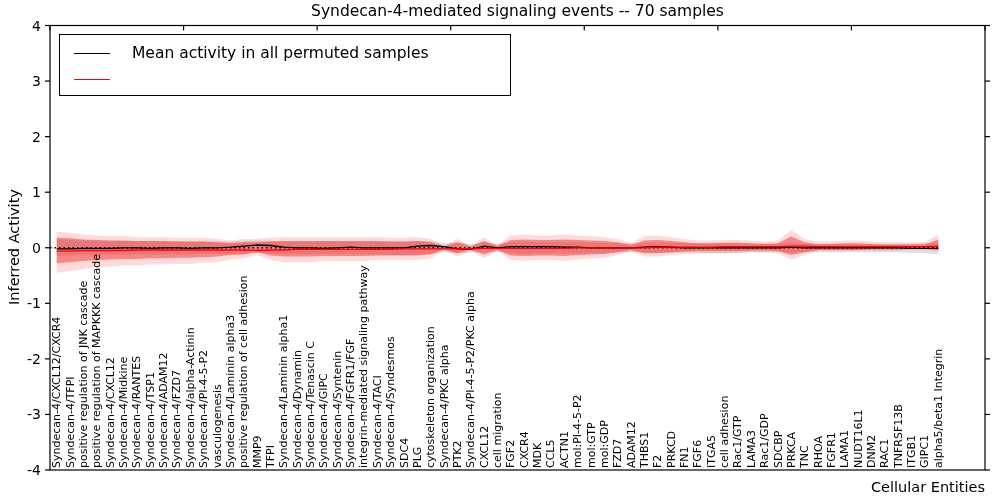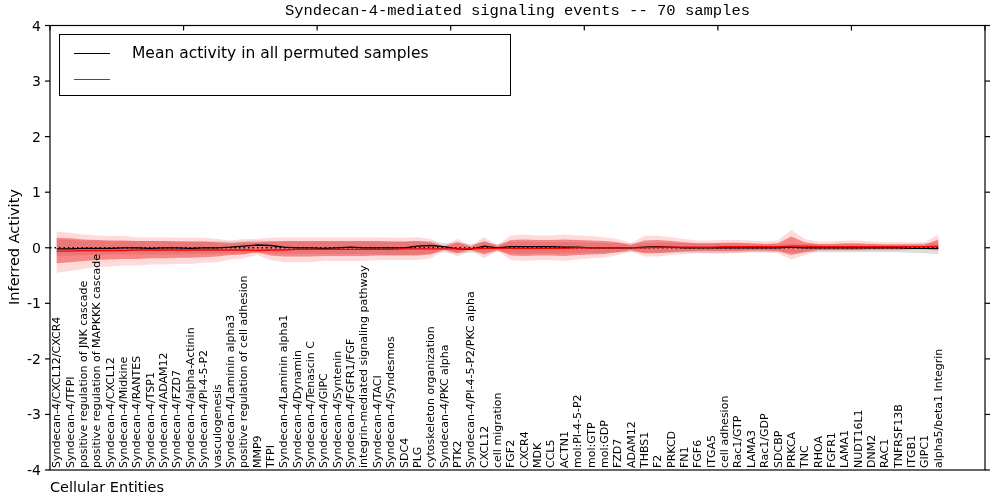--- a/index.html
+++ b/index.html
@@ -1,22 +1,22 @@
 <!DOCTYPE html>
 <html><head>
 <meta charset="utf-8">
 <style>
   html,body{margin:0;padding:0;background:#fff;}
   .figure{position:relative;width:1000px;height:500px;background:#ffffff;
           font-family:"DejaVu Sans","Liberation Sans",sans-serif;overflow:hidden;}
   .chart-title{position:absolute;left:50px;top:2px;width:935px;text-align:center;
-               font-size:15.5px;color:#000;font-family:Liberation Mono, monospace;}
+               font-size:15.5px;color:#000;}
   .y-axis-label{position:absolute;left:14px;top:247px;transform:translate(-50%,-50%) rotate(-90deg);
                 white-space:nowrap;font-size:14.5px;color:#000;}
-  .x-axis-label{position:absolute;left:50px;top:479px;width:935px;text-align:left;
+  .x-axis-label{position:absolute;left:50px;top:479px;width:935px;text-align:right;
                 font-size:14.5px;color:#000;}
   .legend{position:absolute;left:59px;top:34px;width:452px;height:62px;background:#fff;
           border:1.4px solid #000;box-sizing:border-box;padding:5px 0 15px 14px;}
   .legend-row{display:flex;align-items:center;height:26px;}
   .legend-line{display:inline-block;width:36px;height:0;border-top:1.6px solid #000;margin-right:22px;}
   .legend-label{font-size:15.5px;color:#000;white-space:nowrap;}
   svg{position:absolute;left:0;top:0;}
 </style>
 </head>
 <body>

